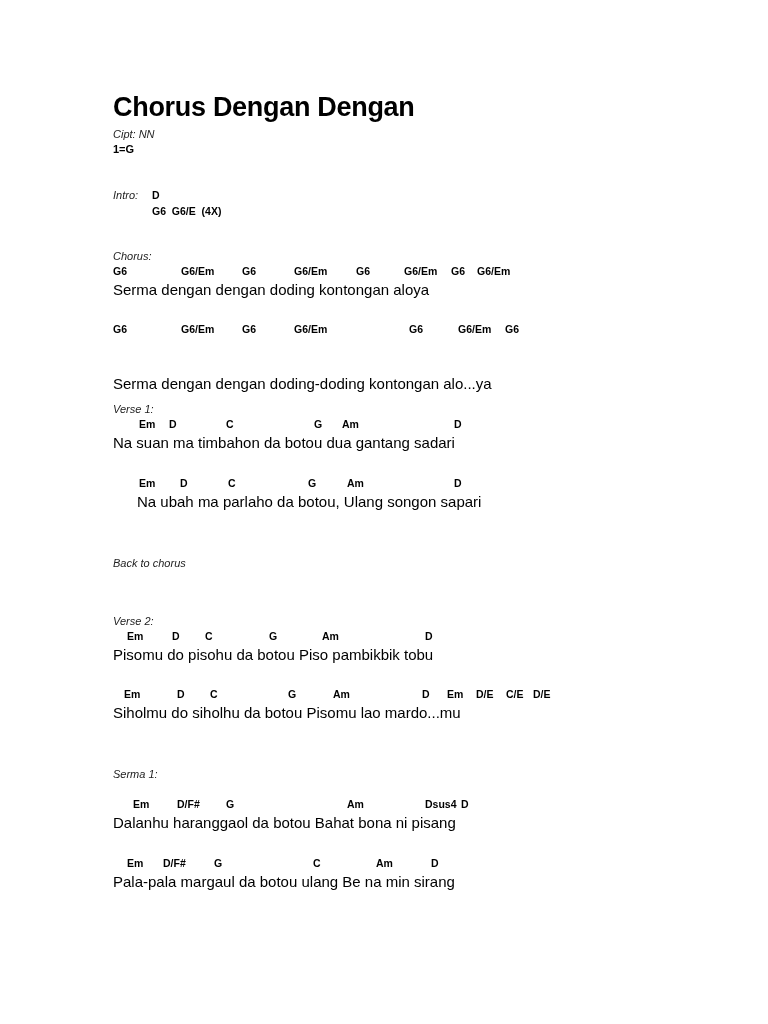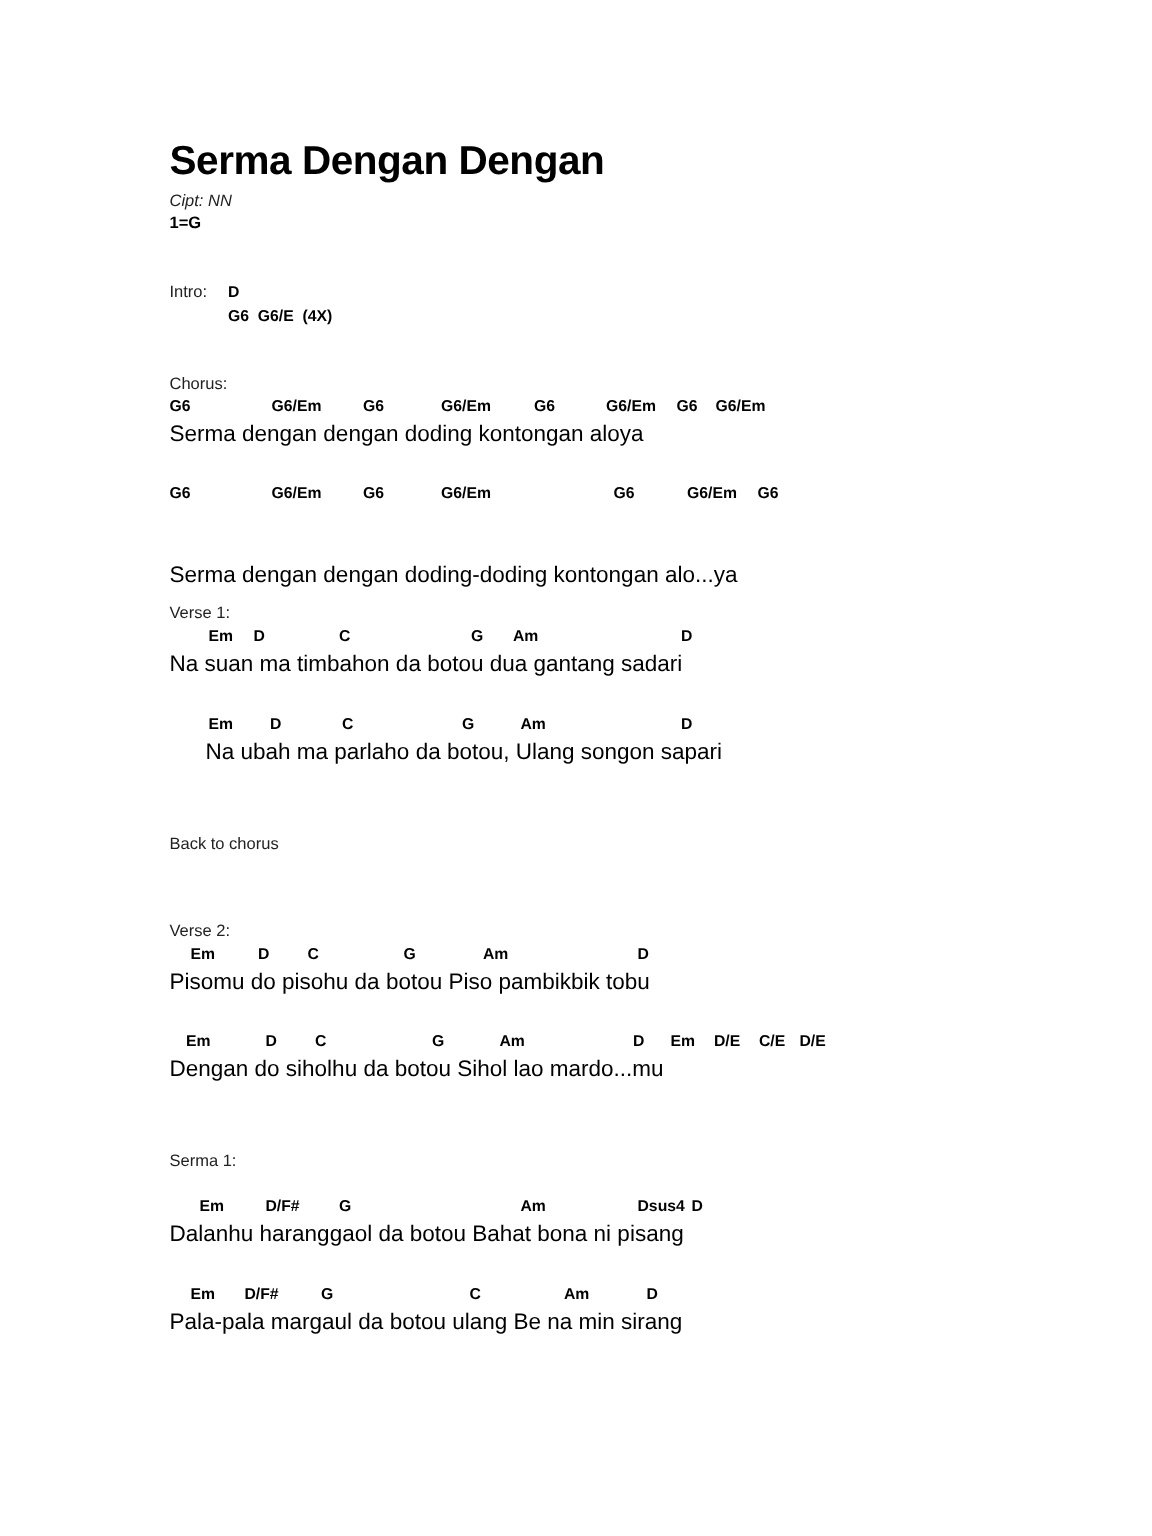--- a/index.html
+++ b/index.html
@@ -2,29 +2,29 @@
 <html><head>
   <meta charset="utf-8">
   <style>
     html, body { margin:0; padding:0; background:#ffffff; }
     body { width:768px; height:1024px; position:relative; overflow:hidden;
       font-family:"Liberation Sans", sans-serif; color:#000; }
     .abs { position:absolute; white-space:pre; }
     .title { left:113px; top:92px; font-size:27px; font-weight:bold; letter-spacing:-0.3px; }
     .meta-it { font-size:11px; font-style:italic; color:#222; }
     .meta-b { font-size:11px; font-weight:bold; }
-    .label { font-size:11px; color:#222; }
+    .label { font-size:11px; font-style:italic; color:#222; }
     .chord { font-size:10.5px; font-weight:bold; }
     .lyric { font-size:15px; }
   </style>
 </head>
 <body>
 
 <div>
-  <div class="abs title">Serma Dengan Dengan</div>
+  <div class="abs title">Chorus Dengan Dengan</div>
   <div class="abs meta-it" style="left:113px;top:128px;text-align:right;">Cipt: NN</div>
   <div class="abs meta-b" style="left:113px;top:143px;">1=G</div>
 
   <div class="abs label" style="left:113px;top:189px;">Intro:</div>
   <div class="abs chord" style="left:152px;top:189px;">D</div>
   <div class="abs chord" style="left:152px;top:205px;">G6  G6/E  (4X)</div>
 
   <div class="abs label" style="left:113px;top:250px;">Chorus:</div>
   <div>
       <span class="abs chord" style="left: 113px; top: 265px;">G6</span>
@@ -84,21 +84,21 @@
       <span class="abs chord" style="left: 124px; top: 688px;">Em</span>
       <span class="abs chord" style="left: 177px; top: 688px;">D</span>
       <span class="abs chord" style="left: 210px; top: 688px;">C</span>
       <span class="abs chord" style="left: 288px; top: 688px;">G</span>
       <span class="abs chord" style="left: 333px; top: 688px;">Am</span>
       <span class="abs chord" style="left: 422px; top: 688px;">D</span>
       <span class="abs chord" style="left: 447px; top: 688px;">Em</span>
       <span class="abs chord" style="left: 476px; top: 688px;">D/E</span>
       <span class="abs chord" style="left: 506px; top: 688px;">C/E</span>
       <span class="abs chord" style="left: 533px; top: 688px;">D/E</span>
-      <div class="abs lyric" style="left: 113px; top: 704px;">Dengan do siholhu da botou Sihol lao mardo...mu</div>
+      <div class="abs lyric" style="left: 113px; top: 704px;">Siholmu do siholhu da botou Pisomu lao mardo...mu</div>
     </div>
 
   <div class="abs label" style="left:113px;top:768px;">Serma 1:</div>
   <div>
       <span class="abs chord" style="left: 133px; top: 798px;">Em</span>
       <span class="abs chord" style="left: 177px; top: 798px;">D/F#</span>
       <span class="abs chord" style="left: 226px; top: 798px;">G</span>
       <span class="abs chord" style="left: 347px; top: 798px;">Am</span>
       <span class="abs chord" style="left: 425px; top: 798px;">Dsus4</span>
       <span class="abs chord" style="left: 461px; top: 798px;">D</span>

